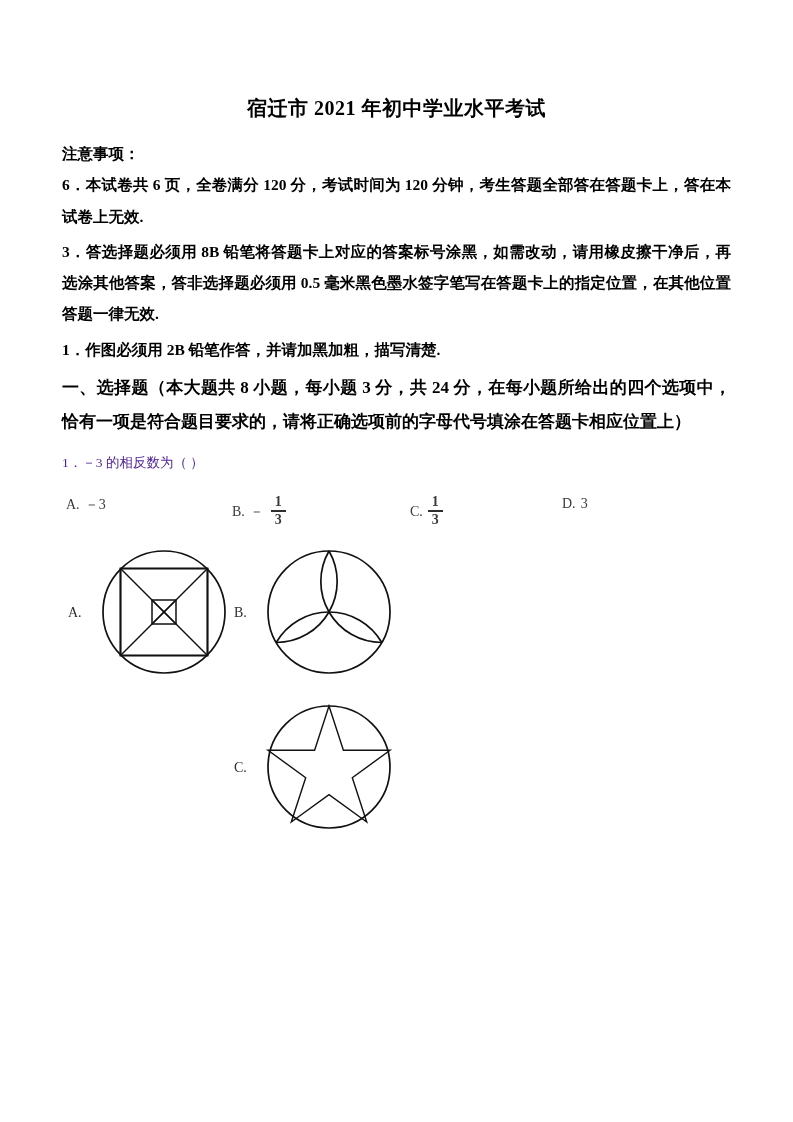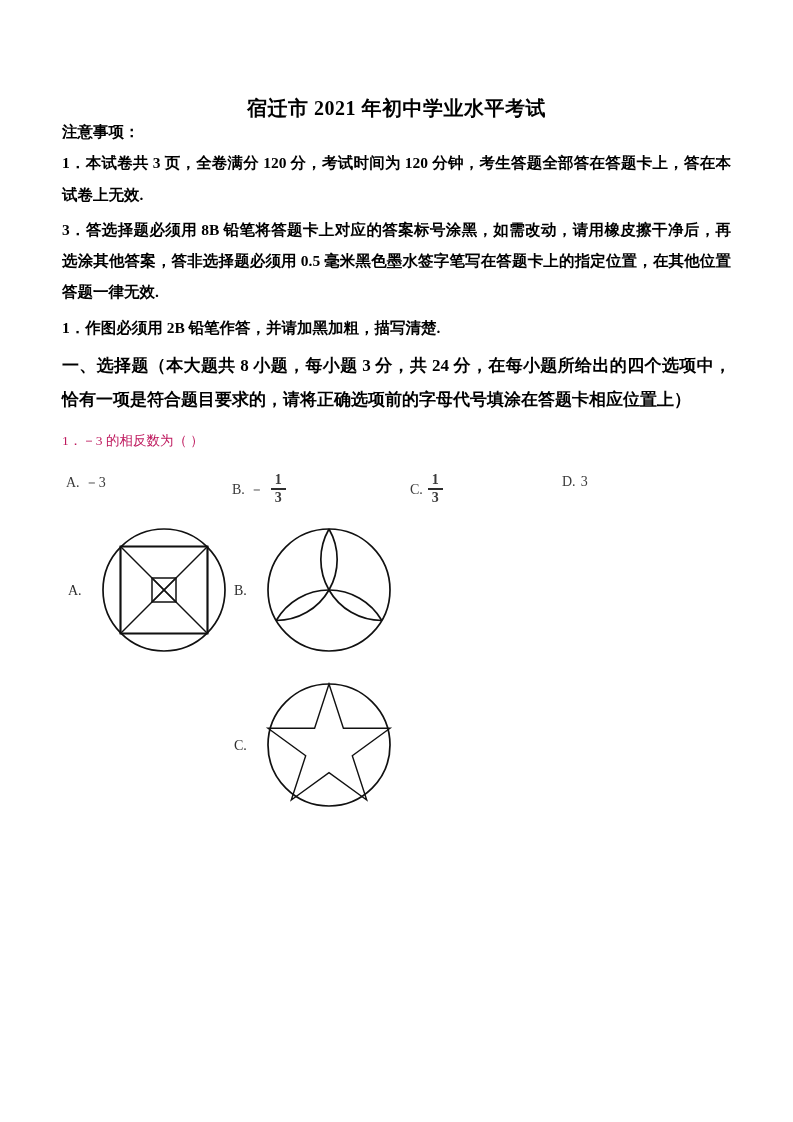--- a/index.html
+++ b/index.html
@@ -27,20 +27,21 @@
     font-size: 20px;
     font-weight: bold;
     letter-spacing: 0.5px;
     margin: 0;
     padding-top: 96px;
     line-height: 1.2;
   }
   .notice-head {
     font-size: 15.5px;
     font-weight: bold;
+    margin-top: 22px;
     line-height: 1.5;
   }
   .notice-item {
     font-size: 15.5px;
     font-weight: bold;
     line-height: 2.02;
     text-align: justify;
     text-justify: inter-ideograph;
     margin-top: 4px;
   }
@@ -48,21 +49,21 @@
     font-size: 17px;
     font-weight: bold;
     line-height: 2.02;
     text-align: justify;
     text-justify: inter-ideograph;
     margin-top: 6px;
   }
   .q-stem {
     font-size: 13.5px;
     line-height: 1.95;
-    color: #be185d;
+    color: #4c1d95;
     text-align: justify;
     text-justify: inter-ideograph;
     margin-top: 10px;
   }
   .q-stem.q2 {
     margin-top: 16px;
   }
   .opt-row {
     position: relative;
     height: 56px;
@@ -130,21 +131,21 @@
 </style>
 </head>
 <body>
 
 <div class="page">
 
   <h1 class="doc-title">宿迁市 2021 年初中学业水平考试</h1>
 
   <div class="notice-head">注意事项：</div>
 
-  <div class="notice-item">1．本试卷共 3 页，全卷满分 120 分，考试时间为 120 分钟，考生答题全部答在答题卡上，答在本试卷上无效.</div>
+  <div class="notice-item">6．本试卷共 6 页，全卷满分 120 分，考试时间为 120 分钟，考生答题全部答在答题卡上，答在本试卷上无效.</div>
   <div class="notice-item">3．答选择题必须用 8B 铅笔将答题卡上对应的答案标号涂黑，如需改动，请用橡皮擦干净后，再选涂其他答案，答非选择题必须用 0.5 毫米黑色墨水签字笔写在答题卡上的指定位置，在其他位置答题一律无效.</div>
   <div class="notice-item">1．作图必须用 2B 铅笔作答，并请加黑加粗，描写清楚.</div>
 
   <div class="section-head">一、选择题（本大题共 8 小题，每小题 3 分，共 24 分，在每小题所给出的四个选项中，恰有一项是符合题目要求的，请将正确选项前的字母代号填涂在答题卡相应位置上）</div>
 
   <div class="q-stem">1．－3 的相反数为（    ）</div>
 
   <div class="opt-row">
     <div class="opt opt-a">
       <span>A.</span>

